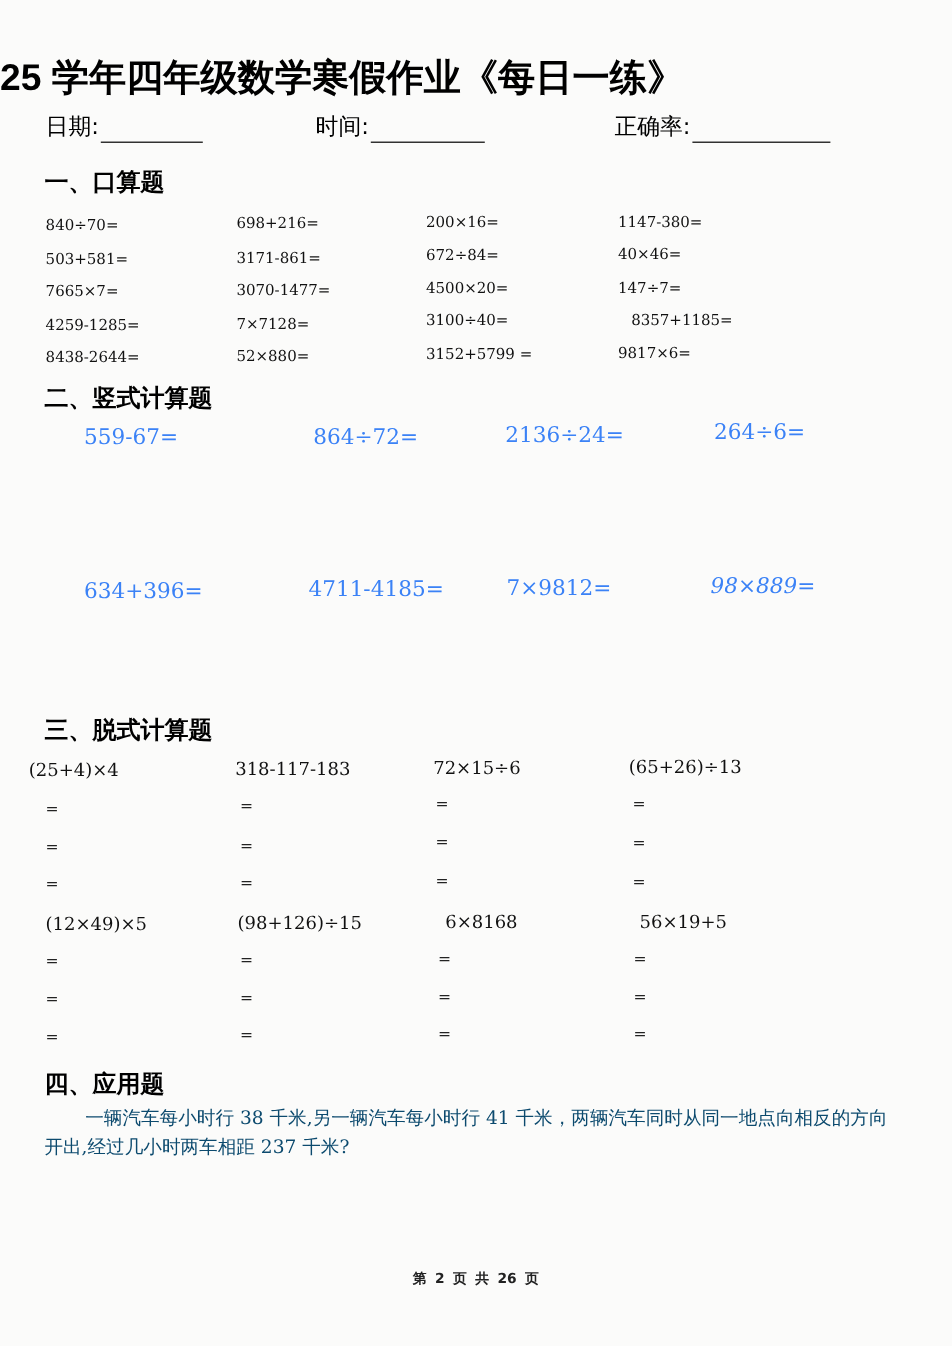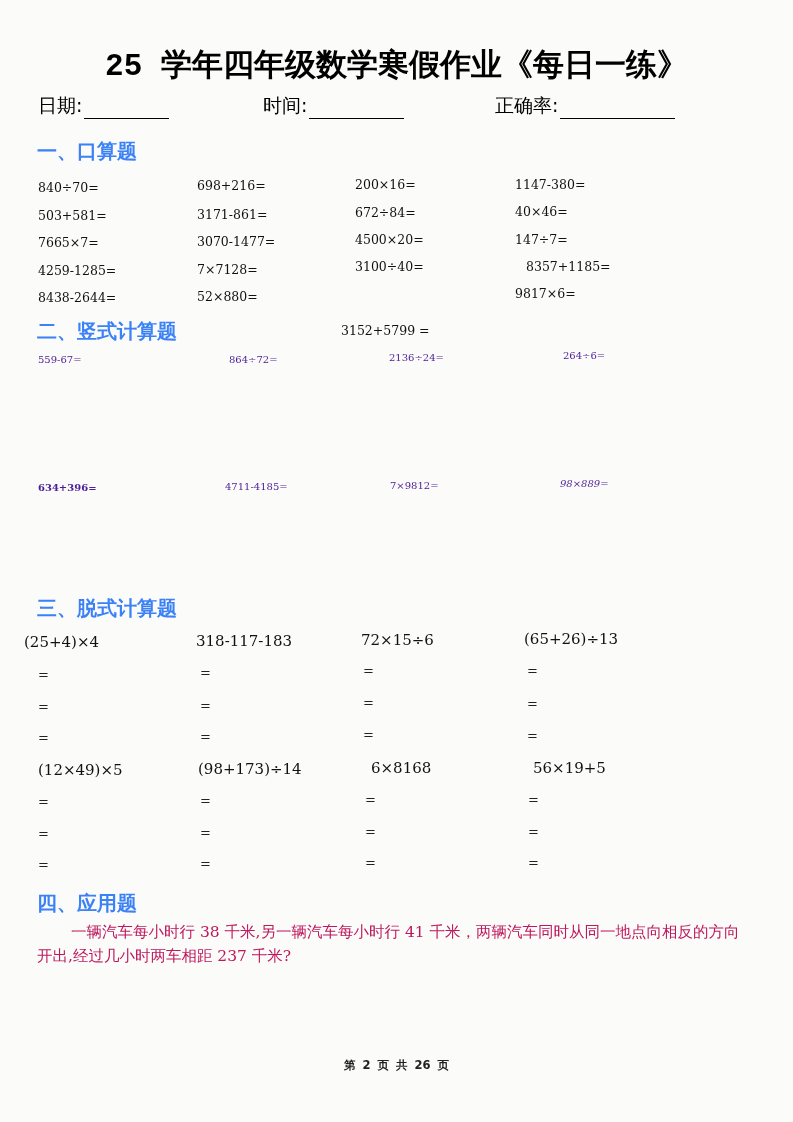--- a/index.html
+++ b/index.html
@@ -6,65 +6,65 @@
     body {
       width: 793px; height: 1122px;
       background: #fbfbfa;
       color: #111;
       font-family: "DejaVu Serif", "Liberation Serif", serif;
       position: relative;
       overflow: hidden;
     }
     .abs { position: absolute; white-space: nowrap; }
     .title {
-      top: 44px; left: 0; width: 793px; text-align: center;
-      font-family: Liberation Mono, monospace;
+      top: 44px; left: 0; width: 793px; text-align: left;
+      font-family: Liberation Sans, sans-serif;
       font-weight: bold; font-size: 31px; letter-spacing: 0px; color: #000;
     }
     .meta {
       top: 93px;
       font-family: "DejaVu Sans", "Liberation Sans", sans-serif;
       font-size: 19px; color: #000;
     }
     .meta .blank {
       display: inline-block; border-bottom: 1.5px solid #000;
       height: 18px; vertical-align: bottom; margin-left: 2px;
     }
     .section {
       font-family: "DejaVu Sans", "Liberation Sans", sans-serif;
-      font-weight: bold; font-size: 20px; color: #3b82f6; left: 37px;
+      font-weight: bold; font-size: 20px; color: #000000; left: 37px;
     }
     .q { font-size: 12.5px; color: #111; }
-    .q2 { font-size: 10px; color: #4c1d95; }
+    .q2 { font-size: 18px; color: #3b82f6; margin-left: 32px; }
     .q3 { font-size: 15px; color: #111; }
     .eq { font-size: 13px; color: #222; }
     .problem {
       left: 37px; width: 715px; top: 920px;
       white-space: normal; font-size: 15.5px; line-height: 24px;
-      text-indent: 34px; color: #be185d;
+      text-indent: 34px; color: #0c4a6e;
       font-family: "DejaVu Serif", "Liberation Serif", serif;
     }
     .footer {
       top: 1058px; left: 0; width: 793px; text-align: center;
       font-family: "DejaVu Sans", "Liberation Sans", sans-serif;
       font-weight: bold; font-size: 11.5px; color: #222; word-spacing: 3px;
     }
   </style>
 </head>
 <body>
 
 <div class="abs title">25 学年四年级数学寒假作业《每日一练》</div>
 
 <div class="abs meta" style="left:38px;">
   <span>日期:</span><span class="blank" style="width:85px;"></span>
 </div>
 <div class="abs meta" style="left:263px;">
   <span>时间:</span><span class="blank" style="width:95px;"></span>
 </div>
-<div class="abs meta" style="left:495px;">
+<div class="abs meta" style="left:512px;">
   <span>正确率:</span><span class="blank" style="width:115px;"></span>
 </div>
 
 <div class="abs section" style="top:138px;">一、口算题</div>
 
 <div>
 
   <div class="abs q" style="left:38px; top:180px;">840÷70=</div>
   <div class="abs q" style="left:38px; top:208px;">503+581=</div>
   <div class="abs q" style="left:38px; top:235px;">7665×7=</div>
@@ -74,38 +74,38 @@
   <div class="abs q" style="left:197px; top:178px;">698+216=</div>
   <div class="abs q" style="left:197px; top:207px;">3171-861=</div>
   <div class="abs q" style="left:197px; top:234px;">3070-1477=</div>
   <div class="abs q" style="left:197px; top:262px;">7×7128=</div>
   <div class="abs q" style="left:197px; top:289px;">52×880=</div>
 
   <div class="abs q" style="left:355px; top:177px;">200×16=</div>
   <div class="abs q" style="left:355px; top:205px;">672÷84=</div>
   <div class="abs q" style="left:355px; top:232px;">4500×20=</div>
   <div class="abs q" style="left:355px; top:259px;">3100÷40=</div>
-  <div class="abs q" style="left:341px; top:287px;margin-top:36px;">3152+5799 =</div>
+  <div class="abs q" style="left:355px; top:287px;">3152+5799 =</div>
 
   <div class="abs q" style="left:515px; top:177px;">1147-380=</div>
   <div class="abs q" style="left:515px; top:204px;">40×46=</div>
   <div class="abs q" style="left:515px; top:232px;">147÷7=</div>
   <div class="abs q" style="left:526px; top:259px;">8357+1185=</div>
   <div class="abs q" style="left:515px; top:286px;">9817×6=</div>
 </div>
 
 <div class="abs section" style="top:318px;">二、竖式计算题</div>
 
 <div>
   <div class="abs q2" style="left:38px; top:354px;">559-67=</div>
   <div class="abs q2" style="left:229px; top:354px;">864÷72=</div>
   <div class="abs q2" style="left:389px; top:352px;">2136÷24=</div>
   <div class="abs q2" style="left:563px; top:350px;text-align:center;">264÷6=</div>
 
-  <div class="abs q2" style="left:38px; top:482px;font-weight:bold;">634+396=</div>
+  <div class="abs q2" style="left:38px; top:482px;">634+396=</div>
   <div class="abs q2" style="left:225px; top:481px;">4711-4185=</div>
   <div class="abs q2" style="left:390px; top:480px;">7×9812=</div>
   <div class="abs q2" style="left:560px; top:478px;font-style:italic;">98×889=</div>
 </div>
 
 <div class="abs section" style="top:595px;">三、脱式计算题</div>
 
 <div>
 
   <div class="abs q3" style="left:24px; top:633px;">(25+4)×4</div>
@@ -120,21 +120,21 @@
   <div class="abs eq" style="left:38px; top:699px;">=</div>
   <div class="abs eq" style="left:200px; top:698px;">=</div>
   <div class="abs eq" style="left:363px; top:695px;">=</div>
   <div class="abs eq" style="left:527px; top:696px;">=</div>
   <div class="abs eq" style="left:38px; top:730px;">=</div>
   <div class="abs eq" style="left:200px; top:729px;">=</div>
   <div class="abs eq" style="left:363px; top:727px;">=</div>
   <div class="abs eq" style="left:527px; top:728px;">=</div>
 
   <div class="abs q3" style="left:38px; top:761px;">(12×49)×5</div>
-  <div class="abs q3" style="left:198px; top:760px;">(98+173)÷14</div>
+  <div class="abs q3" style="left:198px; top:760px;">(98+126)÷15</div>
   <div class="abs q3" style="left:371px; top:759px;">6×8168</div>
   <div class="abs q3" style="left:533px; top:759px;">56×19+5</div>
 
   <div class="abs eq" style="left:38px; top:794px;">=</div>
   <div class="abs eq" style="left:200px; top:793px;">=</div>
   <div class="abs eq" style="left:365px; top:792px;">=</div>
   <div class="abs eq" style="left:528px; top:792px;">=</div>
   <div class="abs eq" style="left:38px; top:826px;">=</div>
   <div class="abs eq" style="left:200px; top:825px;">=</div>
   <div class="abs eq" style="left:365px; top:824px;">=</div>

